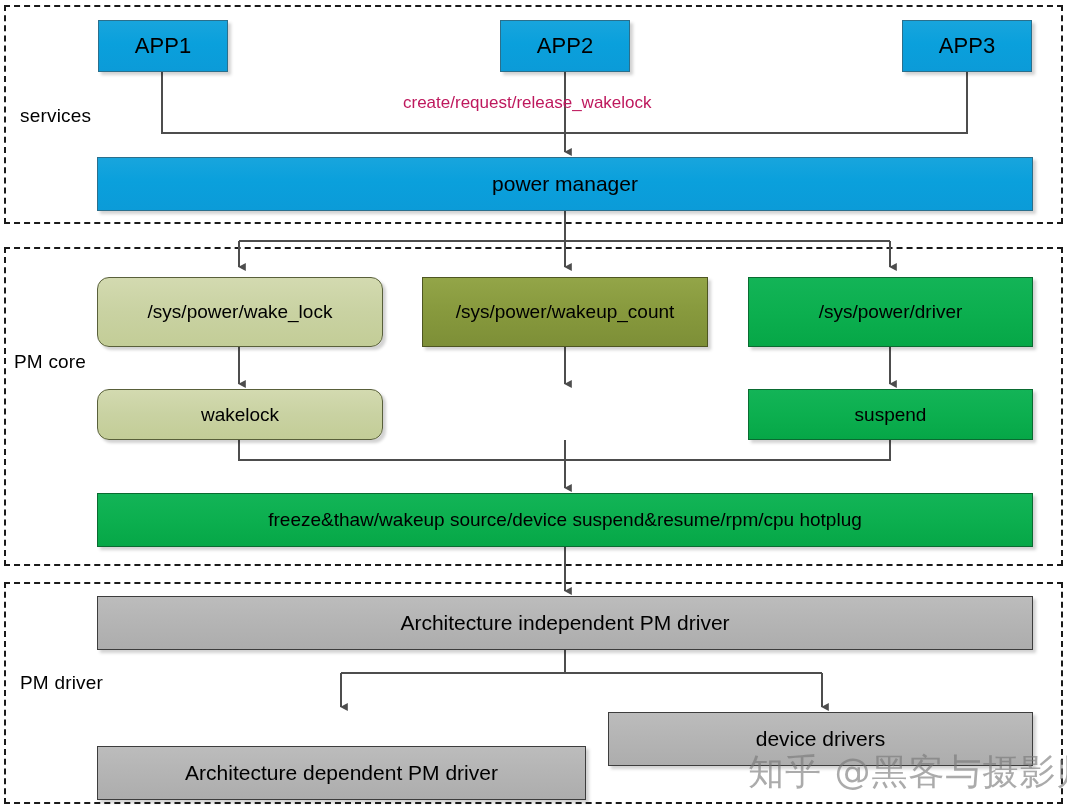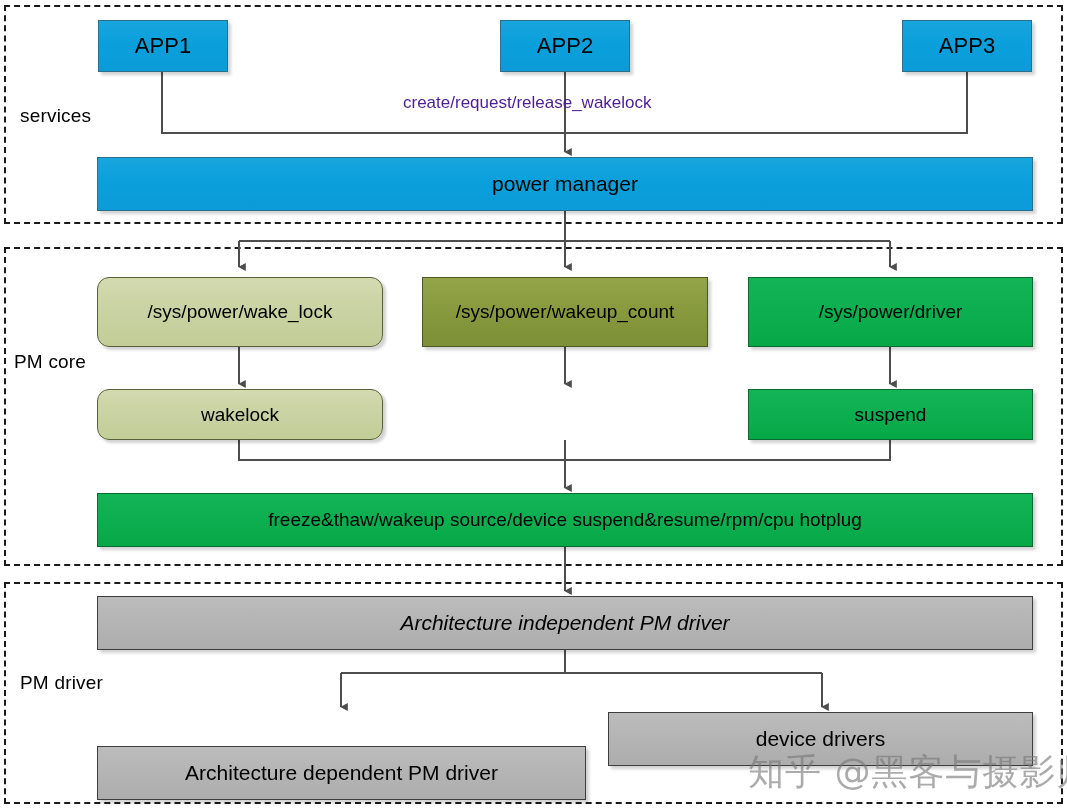--- a/index.html
+++ b/index.html
@@ -78,21 +78,21 @@
     left: 0; top: 0;
     width: 1067px;
     height: 809px;
     pointer-events: none;
   }
 
   
   .edge-label {
     position: absolute;
     font-size: 17px;
-    color: #4c1d95;
+    color: #be185d;
     white-space: nowrap;
     background: transparent;
   }
 
   
   .watermark {
     position: absolute;
     font-size: 36px;
     color: rgba(120,120,120,0.62);
     white-space: nowrap;
@@ -182,21 +182,21 @@
     <span>wakelock</span>
   </div>
   <div class="node n-green" style="left:748px; top:389px; width:285px; height:51px; font-size:19px;">
     <span>suspend</span>
   </div>
 
   <div class="node n-green" style="left:97px; top:493px; width:936px; height:54px; font-size:19px;">
     <span>freeze&amp;thaw/wakeup source/device suspend&amp;resume/rpm/cpu hotplug</span>
   </div>
 
-  <div class="node n-gray" style="left:97px; top:596px; width:936px; height:54px; font-size:21px;font-style:italic;">
+  <div class="node n-gray" style="left:97px; top:596px; width:936px; height:54px; font-size:21px;">
     <span>Architecture independent PM driver</span>
   </div>
   <div class="node n-gray" style="left:97px; top:712px; width:489px; height:54px; font-size:21px;margin-top:34px;">
     <span>Architecture dependent PM driver</span>
   </div>
   <div class="node n-gray" style="left:608px; top:712px; width:425px; height:54px; font-size:21px;">
     <span>device drivers</span>
   </div>
 
   <div class="watermark" style="left:748px; top:748px;">知乎 @黑客与摄影师</div>

